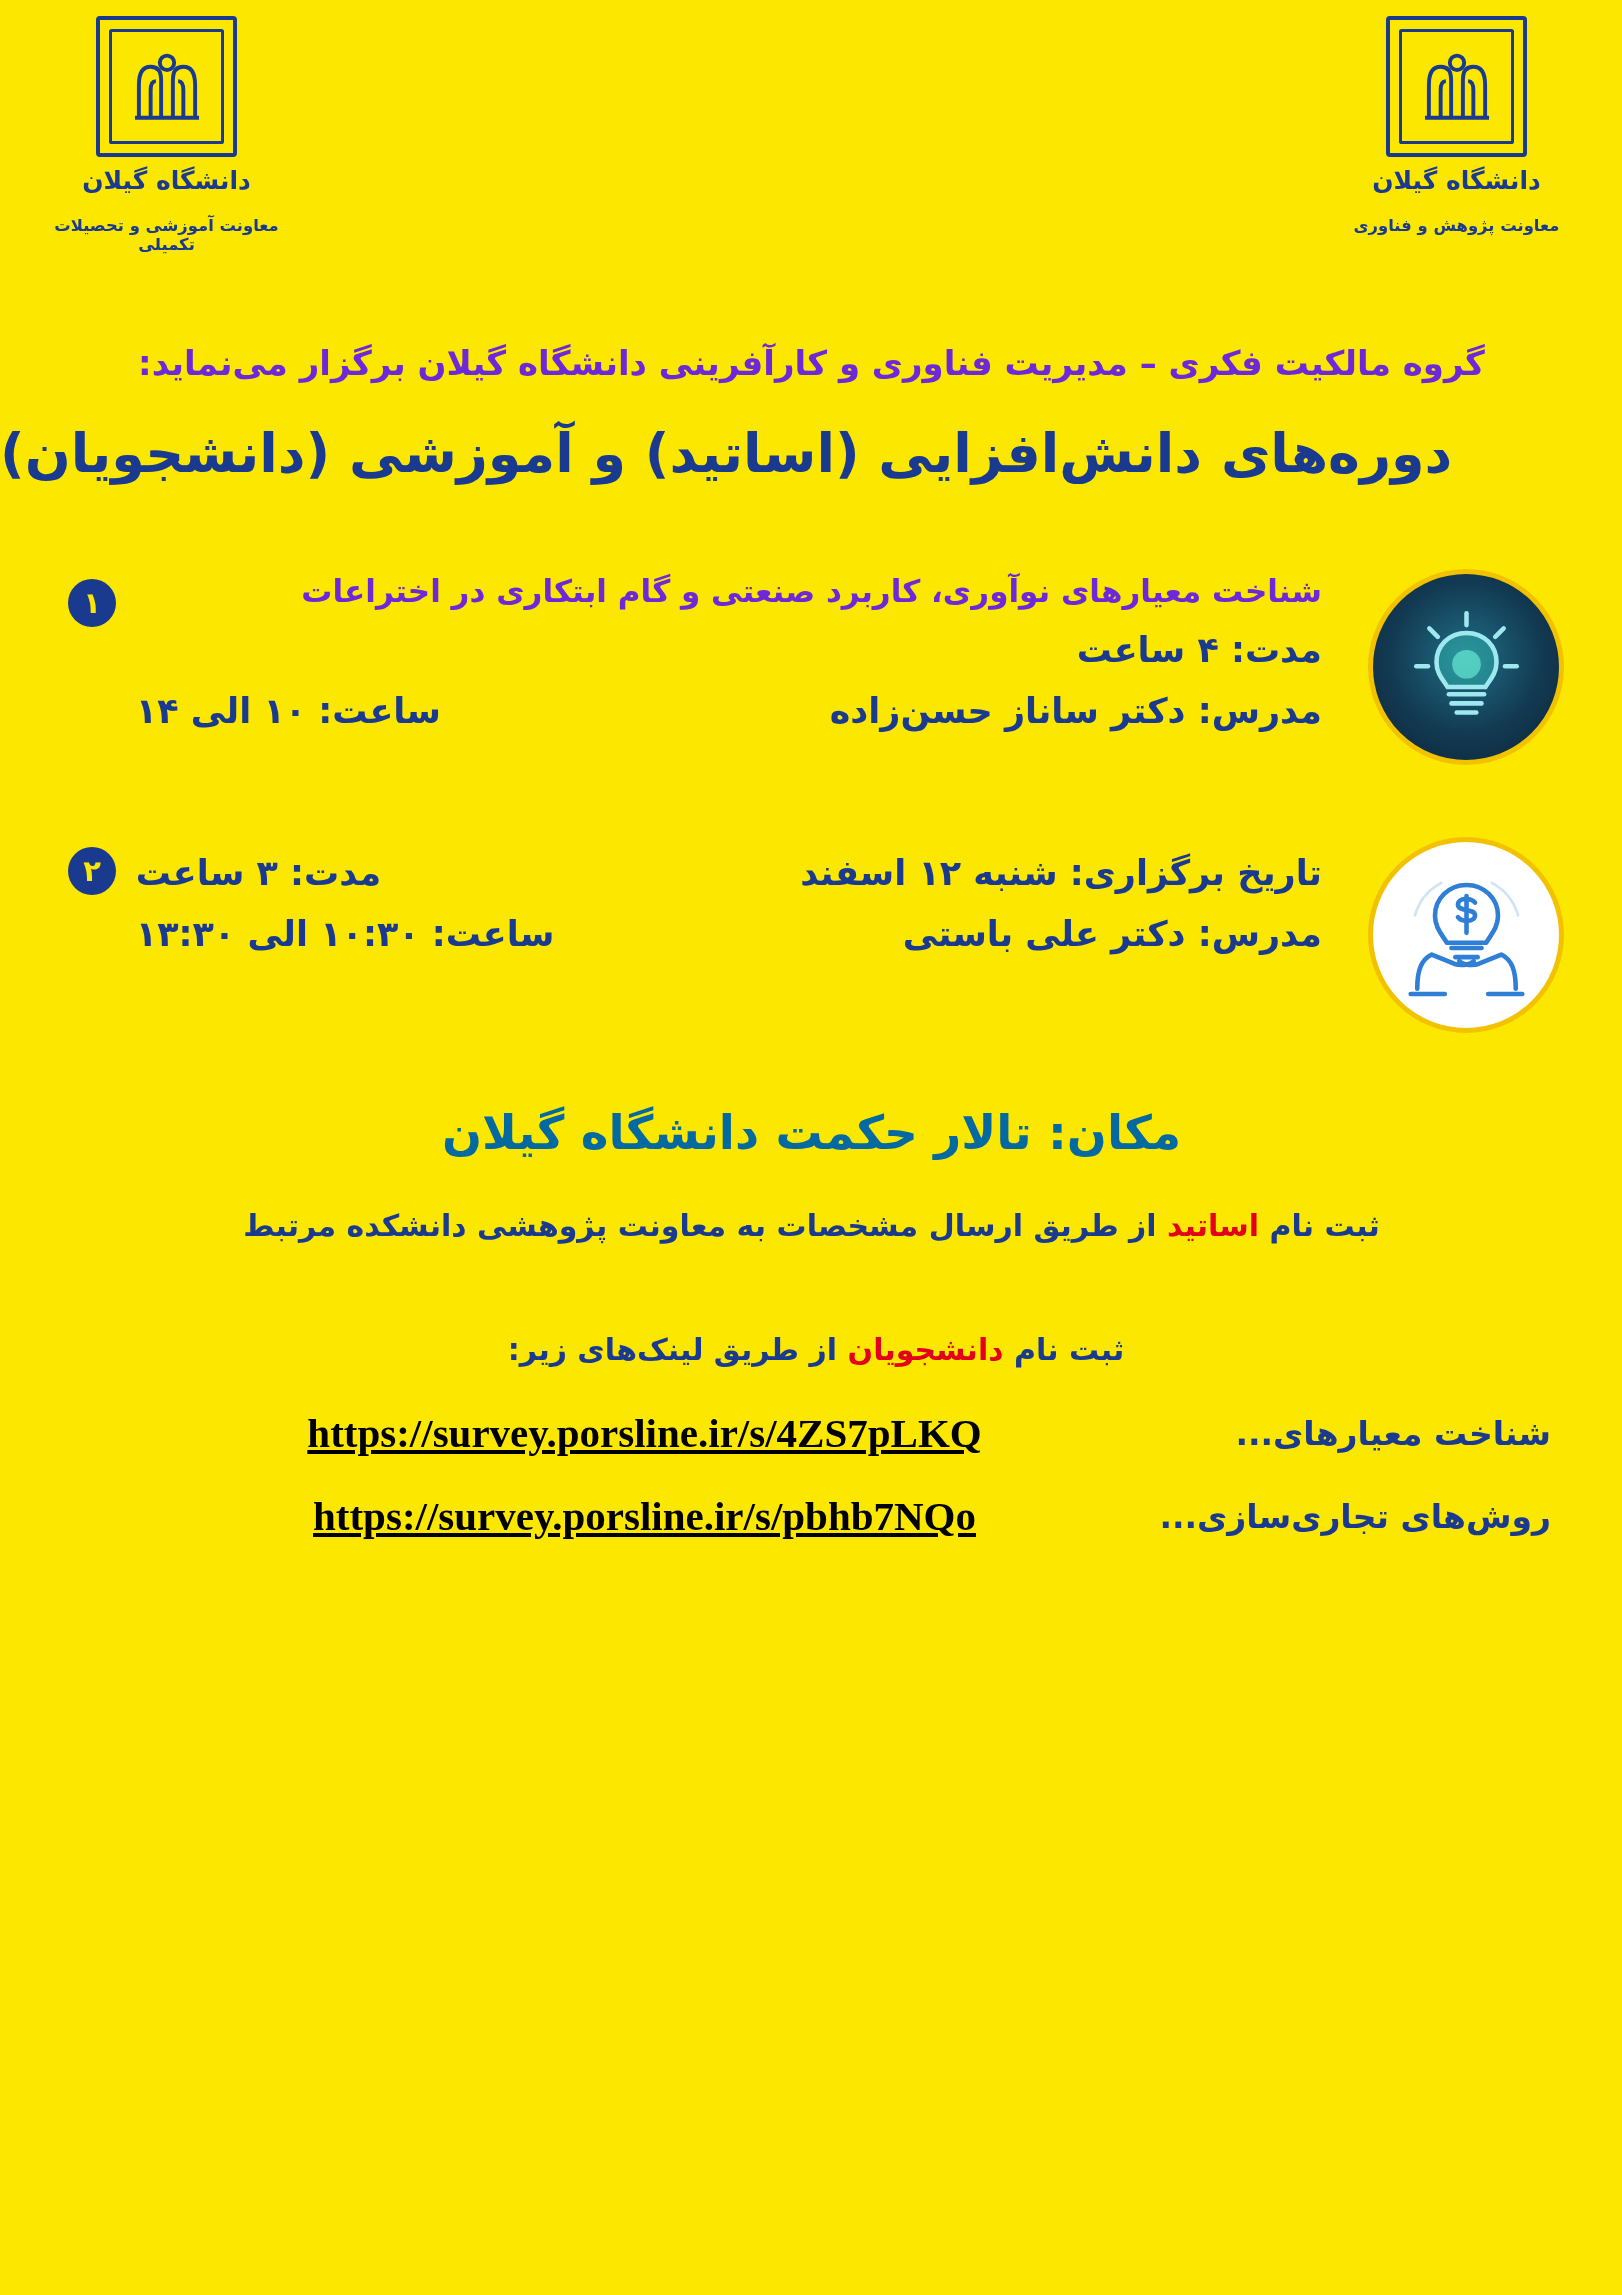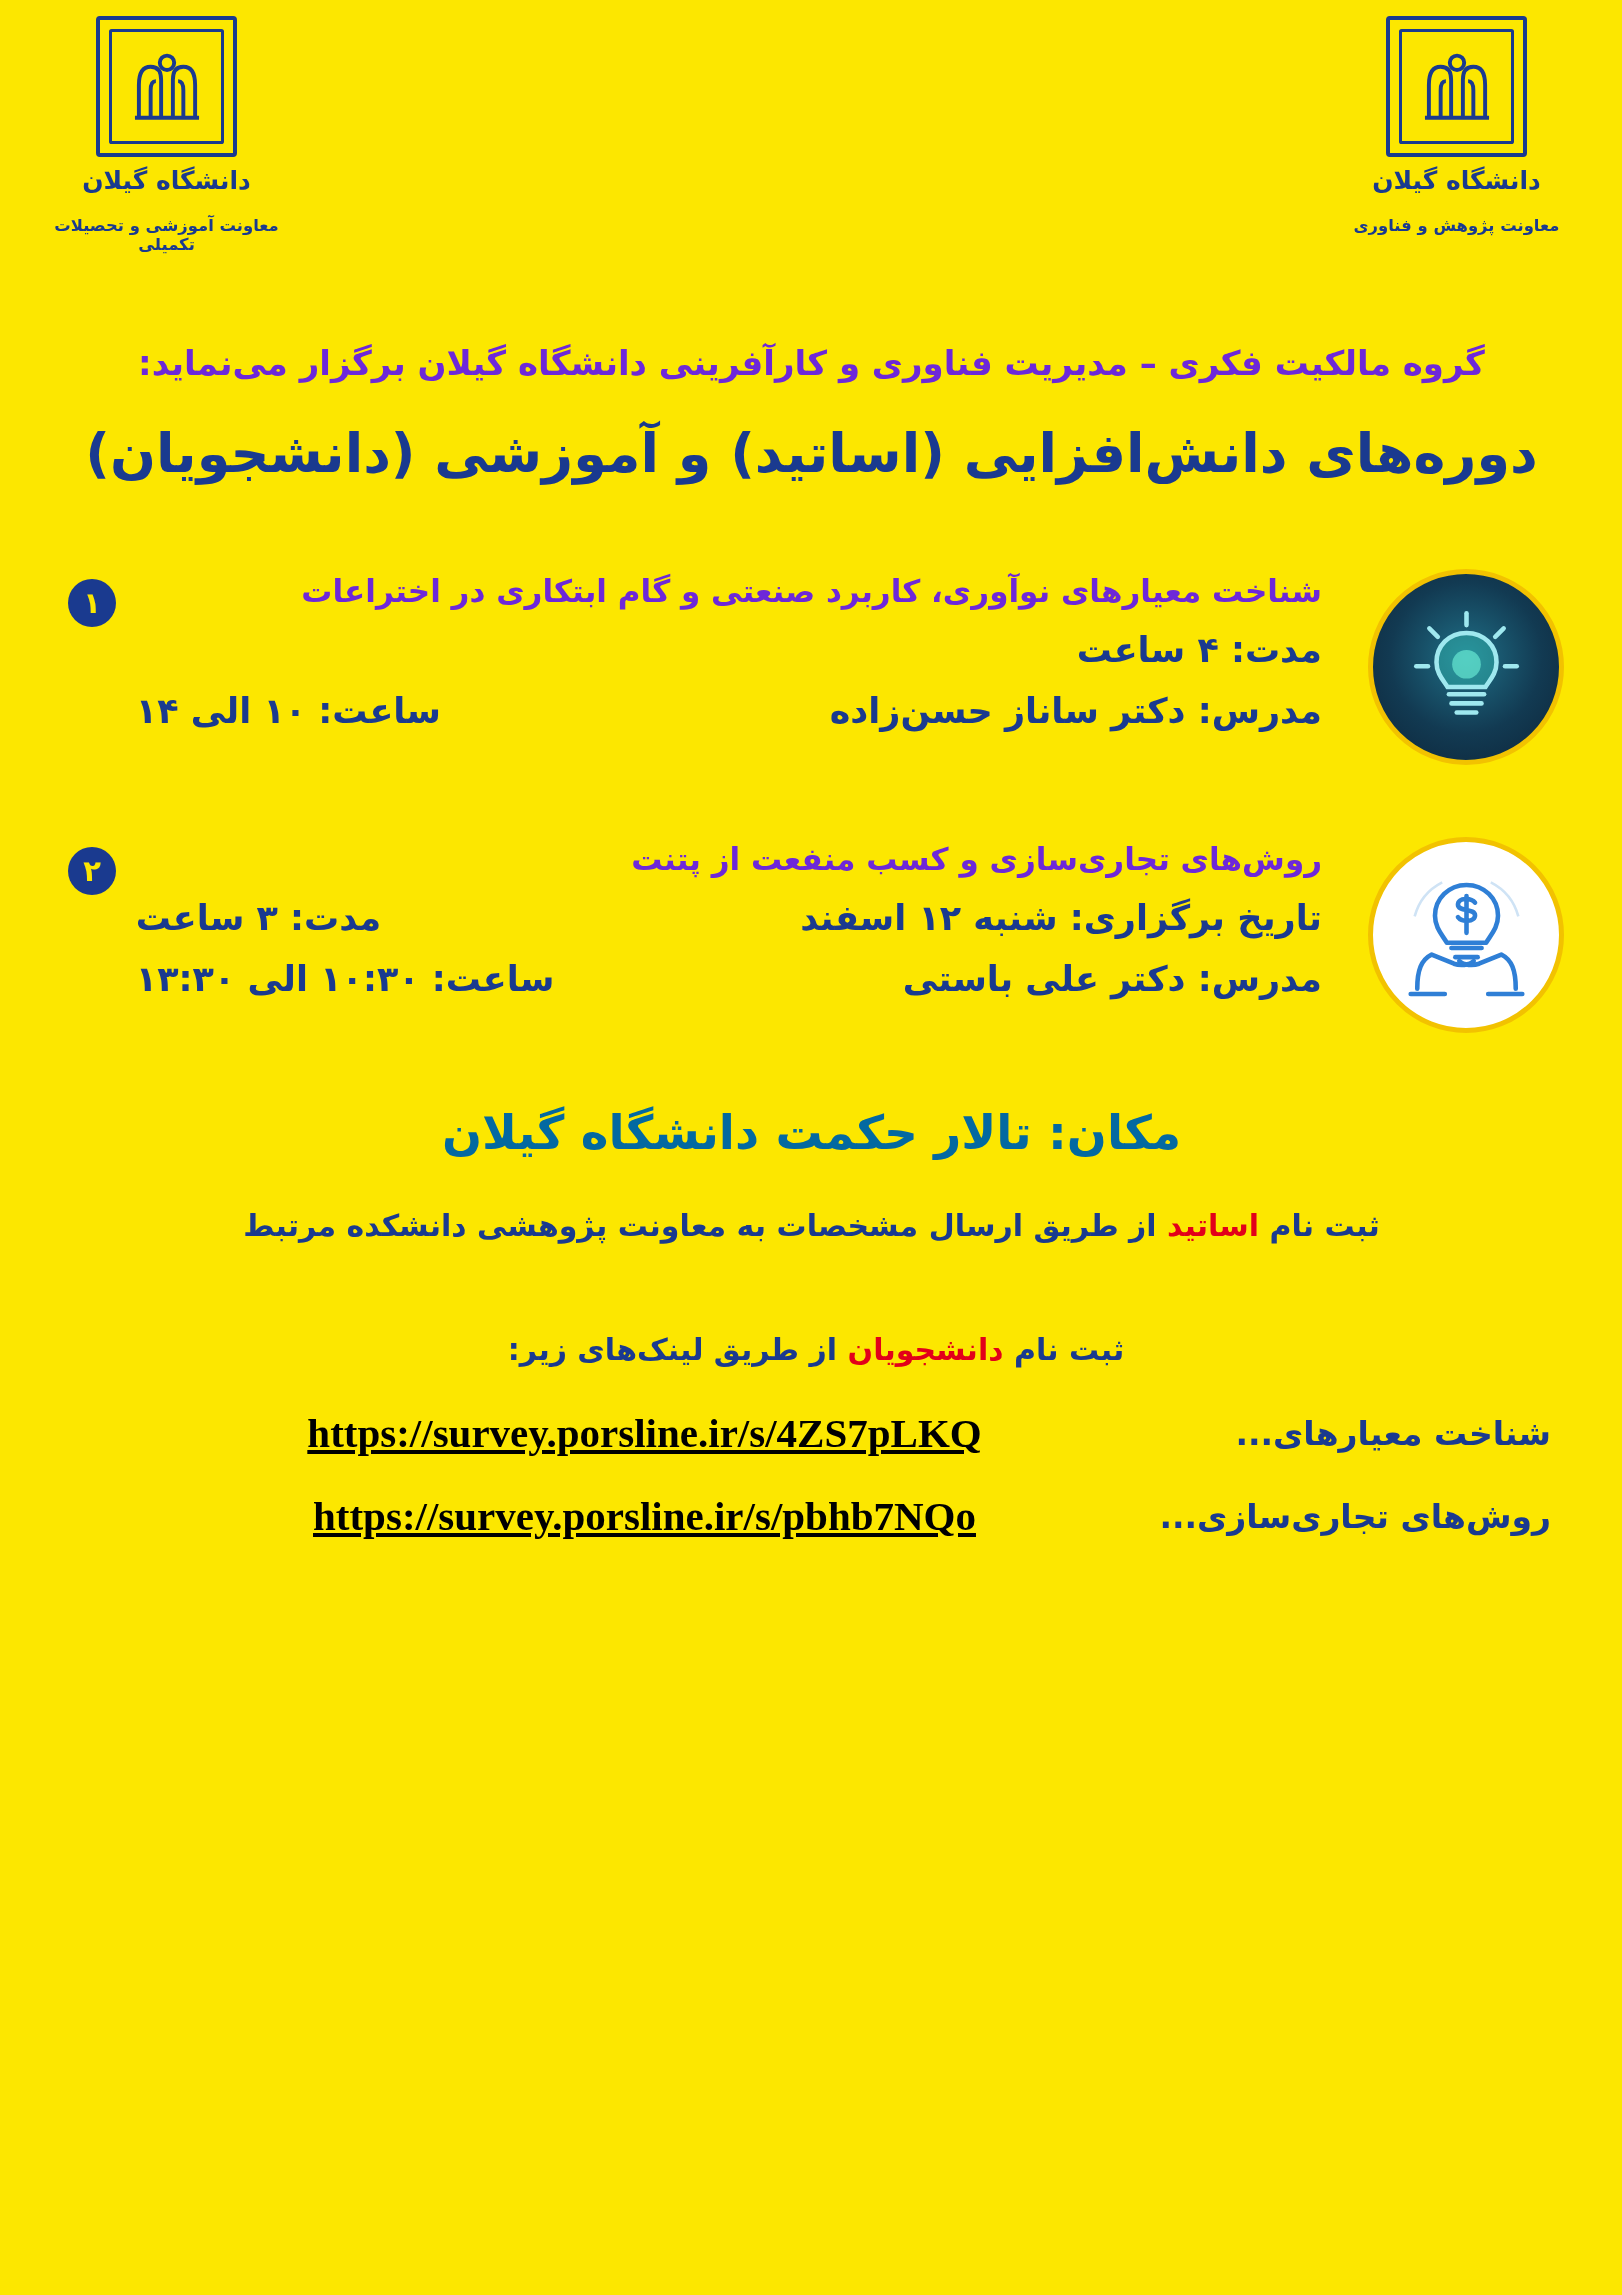--- a/index.html
+++ b/index.html
@@ -67,21 +67,21 @@
   
   .org-line {
     text-align: center;
     font-size: 34px;
     font-weight: bold;
     color: #6d28d9;
     margin-top: 13px;
     line-height: 1.4;
   }
   .main-title {
-    text-align: center;
+    text-align: left;
     font-size: 54px;
     font-weight: bold;
     color: #1a3a8f;
     margin-top: 30px;
     line-height: 1.35;
   }
 
   
   .courses {
     margin-top: 79px;
@@ -309,21 +309,20 @@
             <path d="M30 204 l52 0 M148 204 l52 0"></path>
           </g>
           <g stroke="#cfe3f5" stroke-width="4" fill="none">
             <path d="M36 86 a82 82 0 0 1 42 -52"></path>
             <path d="M194 86 a82 82 0 0 0 -42 -52"></path>
           </g>
         </svg>
       </div>
     </div>
     <div class="course-text">
-      <div class="course-title">روش‌های تجاری‌سازی و کسب منفعت از پتنت</div>
       <div class="course-row">
         <span class="cell-a">تاریخ برگزاری: شنبه ۱۲ اسفند</span>
         <span class="cell-b">مدت: ۳ ساعت</span>
       </div>
       <div class="course-row">
         <span class="cell-a">مدرس: دکتر علی باستی</span>
         <span class="cell-b">ساعت: ۱۰:۳۰ الی ۱۳:۳۰</span>
       </div>
     </div>
     <div class="course-badge">۲</div>

